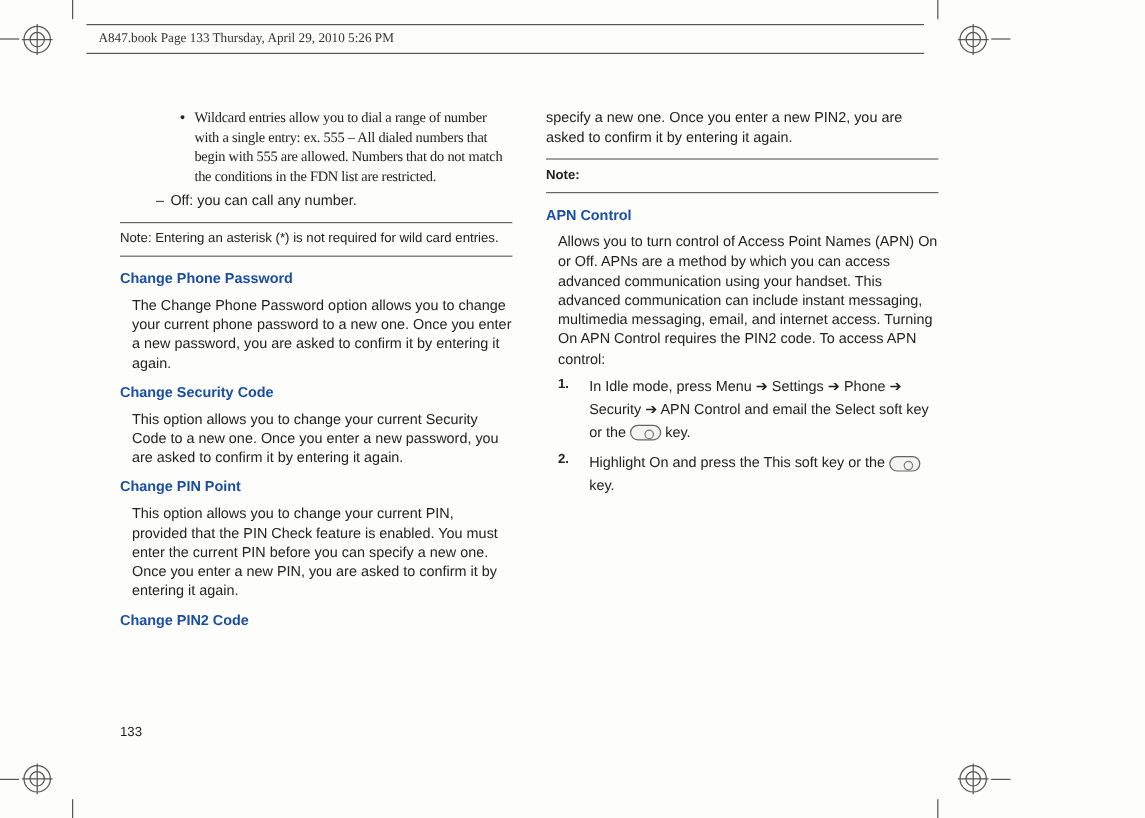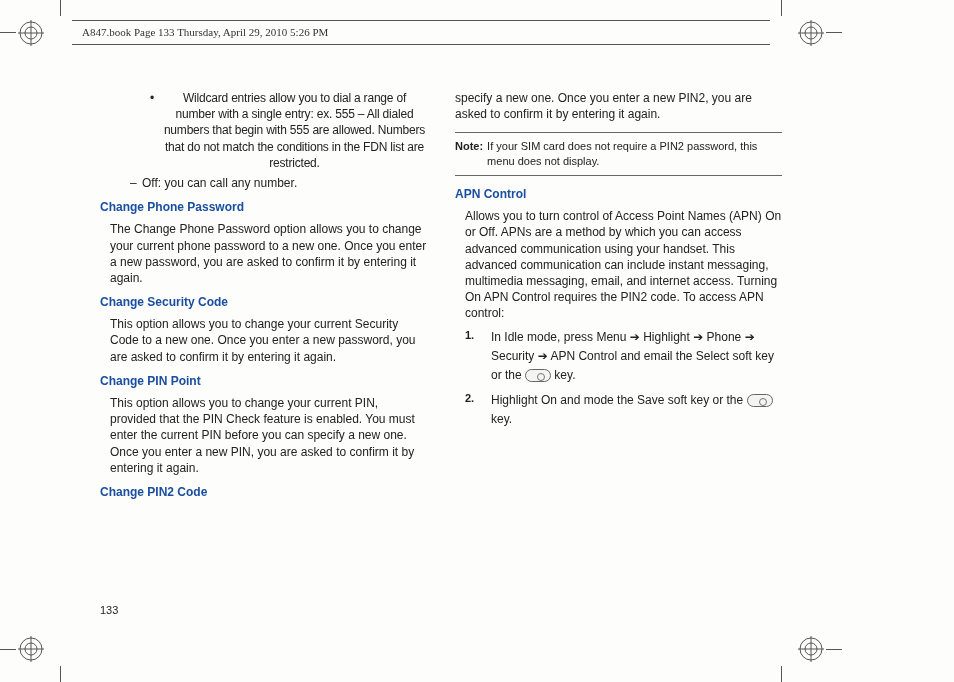--- a/index.html
+++ b/index.html
@@ -12,21 +12,21 @@
 
   .header-rule { position: absolute; left: 72px; right: 72px; top: 44px; height: 1px; background: #555; }
   .header-rule2 { position: absolute; left: 72px; right: 72px; top: 20px; height: 1px; background: #555; }
   .header-text { position: absolute; left: 82px; top: 26px; font-size: 11px; color: #333; font-family: "Times New Roman", serif; }
 
   .content { position: absolute; left: 100px; right: 60px; top: 90px; bottom: 80px; display: flex; gap: 28px; }
   .col { flex: 1; font-size: 12px; line-height: 1.35; }
 
   .bullet-row { display: flex; margin-left: 50px; margin-bottom: 4px; }
   .bullet-dot { flex: 0 0 12px; }
-  .bullet-txt { flex: 1; font-family: Liberation Sans, sans-serif; font-stretch: condensed; letter-spacing: -0.2px; text-align: center; }
+  .bullet-txt { flex: 1; font-family: Liberation Serif, serif; font-stretch: condensed; letter-spacing: -0.2px; }
 
   .dash-row { display: flex; margin-left: 30px; margin-top: 2px; }
   .dash { flex: 0 0 12px; }
 
   .note-bar { border-top: 1px solid #666; border-bottom: 1px solid #666; padding: 6px 0; margin: 10px 0 10px 0; font-size: 11px; }
   .note-bar2 { border-top: 1px solid #666; border-bottom: 1px solid #666; padding: 6px 0 6px 0; margin: 10px 0 10px 0; font-size: 11px; display: flex; }
   .note-lbl { font-weight: bold; flex: 0 0 auto; margin-right: 4px; }
 
   .h-blue { color: #1a4ea0; font-weight: bold; font-size: 12px; margin-top: 8px; margin-bottom: 6px; }
   .para { margin-left: 10px; margin-bottom: 4px; }
@@ -97,56 +97,58 @@
     <div class="col">
       <div class="bullet-row">
         <div class="bullet-dot">•</div>
         <div class="bullet-txt">Wildcard entries allow you to dial a range of number with a single entry: ex. 555 – All dialed numbers that begin with 555 are allowed. Numbers that do not match the conditions in the FDN list are restricted.</div>
       </div>
       <div class="dash-row">
         <div class="dash">–</div>
         <div><b>Off</b><span>: you can call any number.</span></div>
       </div>
 
+      <div class="note-bar">
+        <b>Note:</b><span> Entering an asterisk (*) is not required for wild card entries.</span>
+      </div>
 
       <div class="h-blue">Change Phone Password</div>
       <div class="para">The Change Phone Password option allows you to change your current phone password to a new one. Once you enter a new password, you are asked to confirm it by entering it again.</div>
 
       <div class="h-blue">Change Security Code</div>
       <div class="para">This option allows you to change your current Security Code to a new one. Once you enter a new password, you are asked to confirm it by entering it again.</div>
 
       <div class="h-blue">Change PIN Point</div>
       <div class="para">This option allows you to change your current PIN, provided that the PIN Check feature is enabled. You must enter the current PIN before you can specify a new one. Once you enter a new PIN, you are asked to confirm it by entering it again.</div>
 
       <div class="h-blue">Change PIN2 Code</div>
     </div>
 
     <div class="col">
       <div class="para2">specify a new one. Once you enter a new PIN2, you are asked to confirm it by entering it again.</div>
 
       <div class="note-bar2">
         <span class="note-lbl">Note:</span>
-        <span>If your SIM card does not require a PIN2 password, this menu does not display.</span>
       </div>
 
       <div class="h-blue" style="margin-left:0">APN Control</div>
       <div class="para">
         <span>Allows you to turn control of Access Point Names (APN) </span><b>On</b><span> or </span><b>Off</b><span>. APNs are a method by which you can access advanced communication using your handset. This advanced communication can include instant messaging, multimedia messaging, email, and internet access. Turning On APN Control requires the PIN2 code. To access APN control:</span>
       </div>
 
       <div class="step">
         <div class="step-num">1.</div>
         <div class="step-txt">
-          <span>In Idle mode, press </span><b>Menu</b><span> ➔ </span><b>Highlight</b><span> ➔ </span><b>Phone</b><span> ➔ </span><b>Security</b><span> ➔ </span><b>APN Control</b><span> and email the </span><b>Select</b><span> soft key or the </span><span class="keycap"></span><span> key.</span>
+          <span>In Idle mode, press </span><b>Menu</b><span> ➔ </span><b>Settings</b><span> ➔ </span><b>Phone</b><span> ➔ </span><b>Security</b><span> ➔ </span><b>APN Control</b><span> and email the </span><b>Select</b><span> soft key or the </span><span class="keycap"></span><span> key.</span>
         </div>
       </div>
 
       <div class="step">
         <div class="step-num">2.</div>
         <div class="step-txt">
-          <span>Highlight On and mode the </span><b>Save</b><span> soft key or the </span><span class="keycap"></span><span> key.</span>
+          <span>Highlight On and press the </span><b>This</b><span> soft key or the </span><span class="keycap"></span><span> key.</span>
         </div>
       </div>
     </div>
   </div>
 
   <div class="pagenum">133</div>
 </div>
 
 </body></html>

